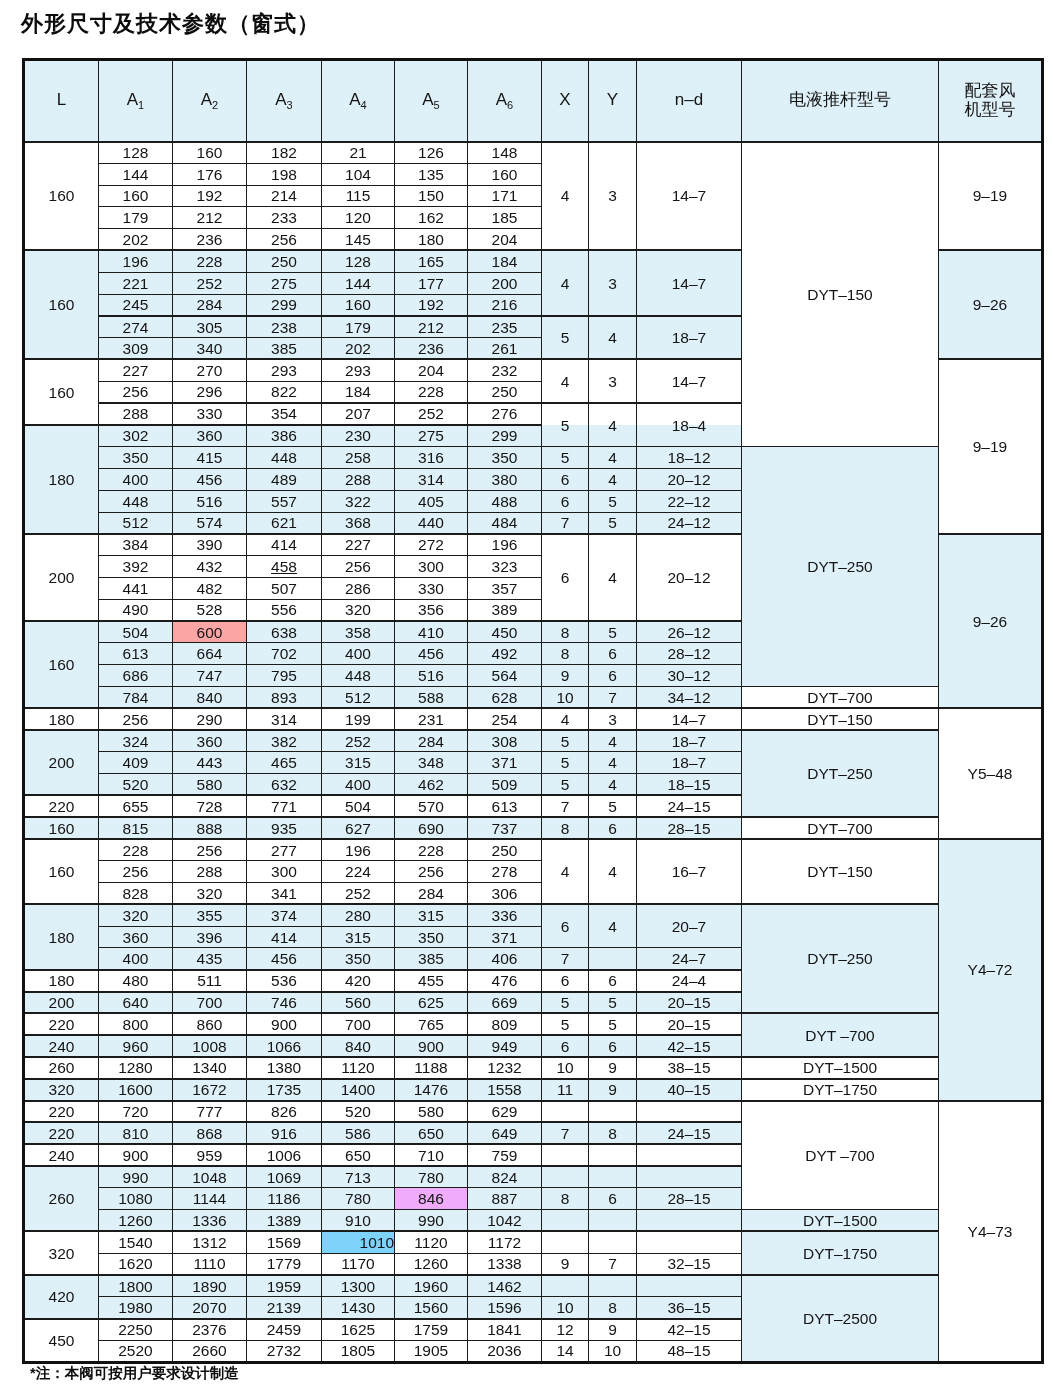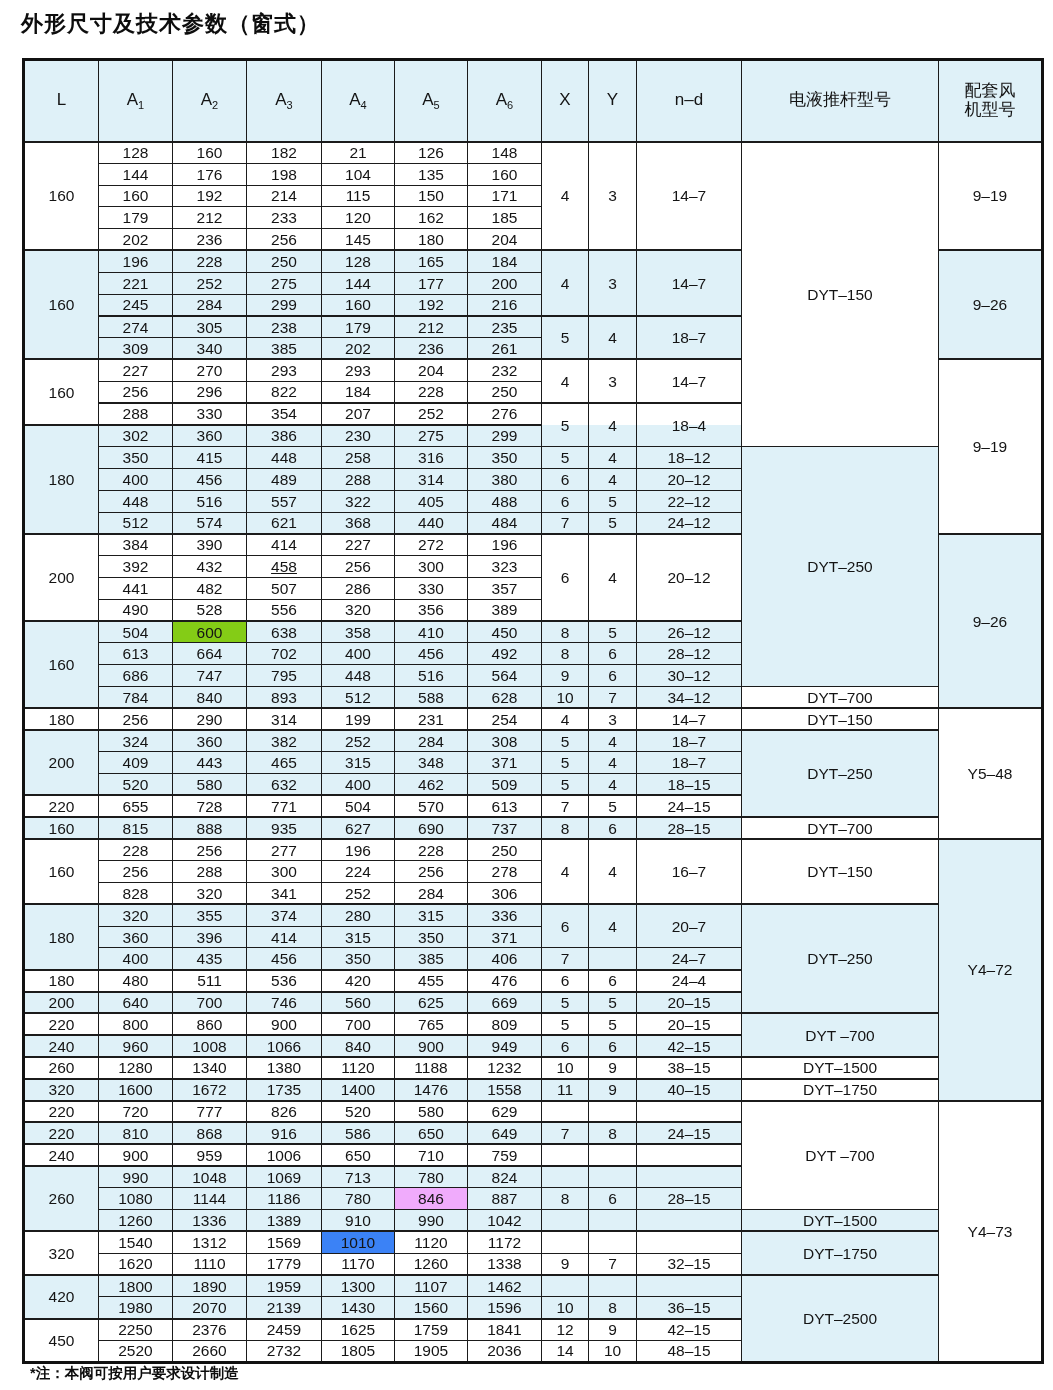--- a/index.html
+++ b/index.html
@@ -288,21 +288,21 @@
         <td style="background: rgb(255, 255, 255);">490</td>
         <td style="background: rgb(255, 255, 255);">528</td>
         <td style="background: rgb(255, 255, 255);">556</td>
         <td style="background: rgb(255, 255, 255);">320</td>
         <td style="background: rgb(255, 255, 255); margin-top: 8px;">356</td>
         <td style="background: rgb(255, 255, 255);">389</td>
       </tr>
       <tr class="thick">
         <td rowspan="4" style="background: rgb(223, 241, 248);">160</td>
         <td style="background: rgb(223, 241, 248);">504</td>
-        <td style="background: #84cc16; margin-left: 44px;">600</td>
+        <td style="background: #fca5a5; margin-left: 44px;">600</td>
         <td style="background: rgb(223, 241, 248);">638</td>
         <td style="background: rgb(223, 241, 248);">358</td>
         <td style="background: rgb(223, 241, 248);">410</td>
         <td style="background: rgb(223, 241, 248);">450</td>
         <td style="background: rgb(223, 241, 248);">8</td>
         <td style="background: rgb(223, 241, 248);">5</td>
         <td style="background: rgb(223, 241, 248);">26–12</td>
       </tr>
       <tr>
         <td style="background: rgb(223, 241, 248);">613</td>
@@ -620,21 +620,21 @@
         <td style="background: rgb(223, 241, 248);"></td>
         <td style="background: rgb(223, 241, 248);"></td>
         <td style="background: rgb(223, 241, 248);"></td>
         <td style="background: rgb(223, 241, 248);">DYT–1500</td>
       </tr>
       <tr class="thick">
         <td rowspan="2" style="background: rgb(255, 255, 255);">320</td>
         <td style="background: rgb(255, 255, 255);">1540</td>
         <td style="background: rgb(255, 255, 255);">1312</td>
         <td style="background: rgb(255, 255, 255);">1569</td>
-        <td style="background: #3b82f6;">1010</td>
+        <td style="background: #7dd3fc; text-align: right;">1010</td>
         <td style="background: rgb(255, 255, 255);">1120</td>
         <td style="background: rgb(255, 255, 255);">1172</td>
         <td style="background: rgb(255, 255, 255);"></td>
         <td style="background: rgb(255, 255, 255);"></td>
         <td style="background: rgb(255, 255, 255);"></td>
         <td rowspan="2" style="background: rgb(223, 241, 248);">DYT–1750</td>
       </tr>
       <tr>
         <td style="background: rgb(255, 255, 255);">1620</td>
         <td style="background: rgb(255, 255, 255);">1110</td>
@@ -645,21 +645,21 @@
         <td style="background: rgb(255, 255, 255);">9</td>
         <td style="background: rgb(255, 255, 255);">7</td>
         <td style="background: rgb(255, 255, 255);">32–15</td>
       </tr>
       <tr class="thick">
         <td rowspan="2" style="background: rgb(223, 241, 248);">420</td>
         <td style="background: rgb(223, 241, 248);">1800</td>
         <td style="background: rgb(223, 241, 248);">1890</td>
         <td style="background: rgb(223, 241, 248);">1959</td>
         <td style="background: rgb(223, 241, 248);">1300</td>
-        <td style="background: rgb(223, 241, 248);">1107</td>
+        <td style="background: rgb(223, 241, 248);">1960</td>
         <td style="background: rgb(223, 241, 248);">1462</td>
         <td style="background: rgb(223, 241, 248);"></td>
         <td style="background: rgb(223, 241, 248);"></td>
         <td style="background: rgb(223, 241, 248);"></td>
         <td rowspan="4" style="background: rgb(223, 241, 248);">DYT–2500</td>
       </tr>
       <tr>
         <td style="background: rgb(223, 241, 248);">1980</td>
         <td style="background: rgb(223, 241, 248);">2070</td>
         <td style="background: rgb(223, 241, 248);">2139</td>

